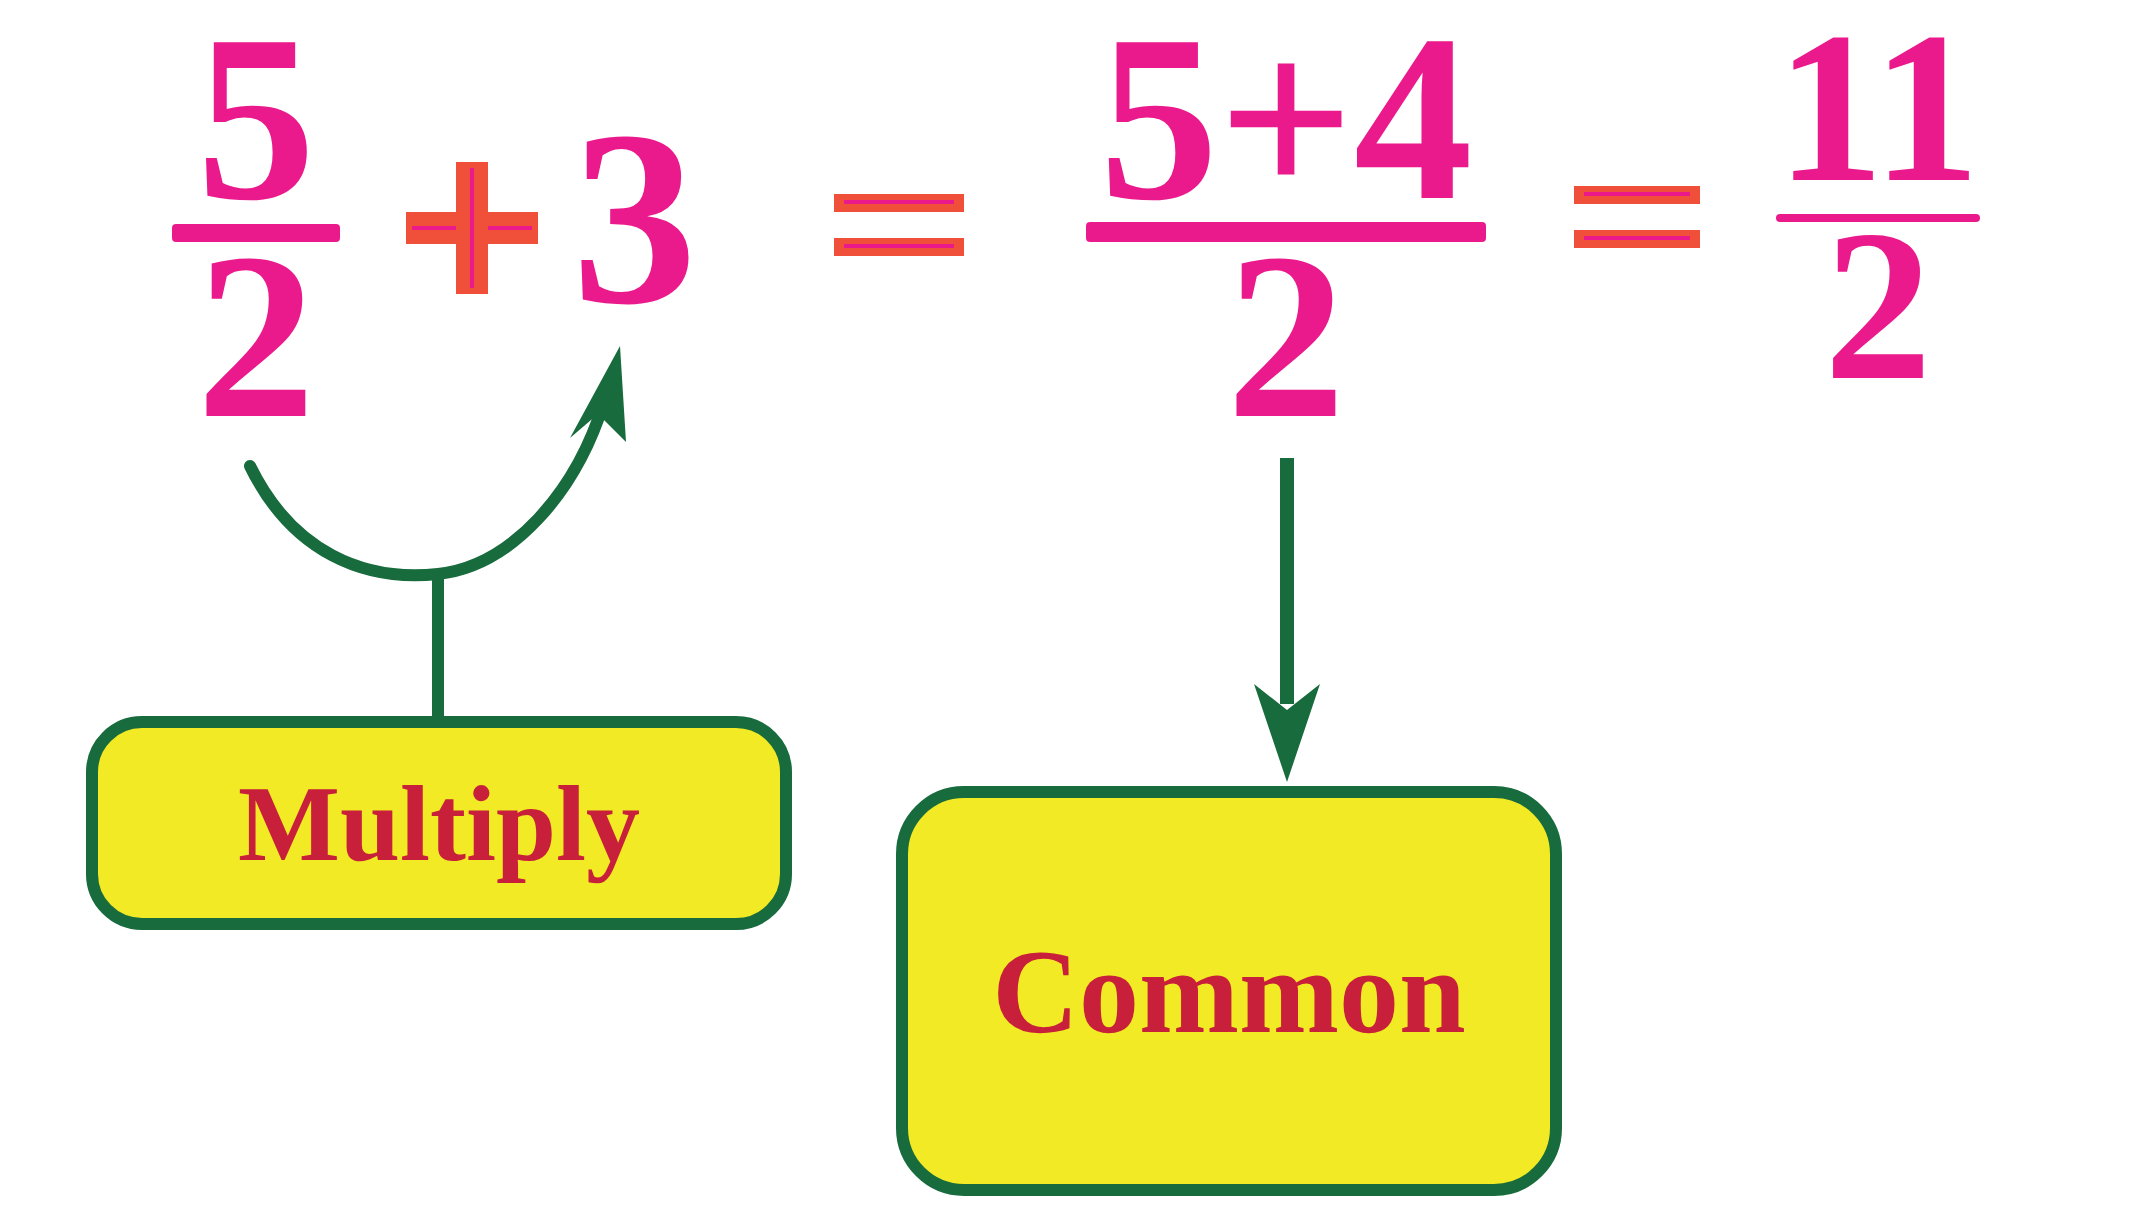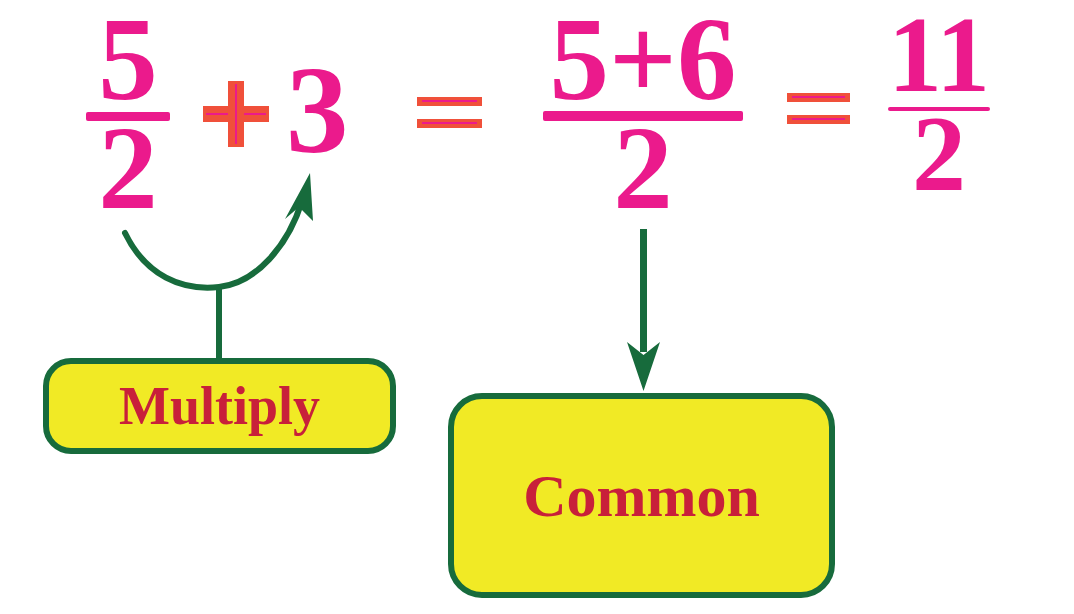--- a/index.html
+++ b/index.html
@@ -60,22 +60,22 @@
   
   .label-box{
     position:absolute;box-sizing:border-box;
     background:var(--yellow);
     border:6px solid var(--green);
     display:flex;align-items:center;justify-content:center;
     color:var(--label-red);
     font-weight:bold;text-align:center;
     font-family:"Liberation Serif", serif;
   }
-  #multiply-box{left:43px;top:358px;width:353px;height:96px;border-radius:28px;font-size:54px;}
-  #cd-box{left:448px;top:393px;width:387px;height:205px;border-radius:34px;font-size:60px;line-height:1.3;}
+  #multiply-box{left:43px;top:358px;width:353px;height:107px;border-radius:28px;font-size:54px;}
+  #cd-box{left:448px;top:393px;width:333px;height:205px;border-radius:34px;font-size:60px;line-height:1.3;}
 </style>
 </head>
 <body>
 
 <div id="canvas">
 
   <div class="frac" id="frac1">
     <span class="line">5</span>
     <div class="fbar"></div>
     <span class="line">2</span>
@@ -87,21 +87,21 @@
   </div>
 
   <div id="addend">3</div>
 
   <div class="eq" id="eq1" title="=">
     <div class="eqbar"></div>
     <div class="eqbar"></div>
   </div>
 
   <div class="frac" id="frac2">
-    <span class="line">5+6</span>
+    <span class="line">5+4</span>
     <div class="fbar"></div>
     <span class="line">2</span>
   </div>
 
   <div class="eq" id="eq2" title="=">
     <div class="eqbar"></div>
     <div class="eqbar"></div>
   </div>
 
   <div class="frac" id="frac3">

